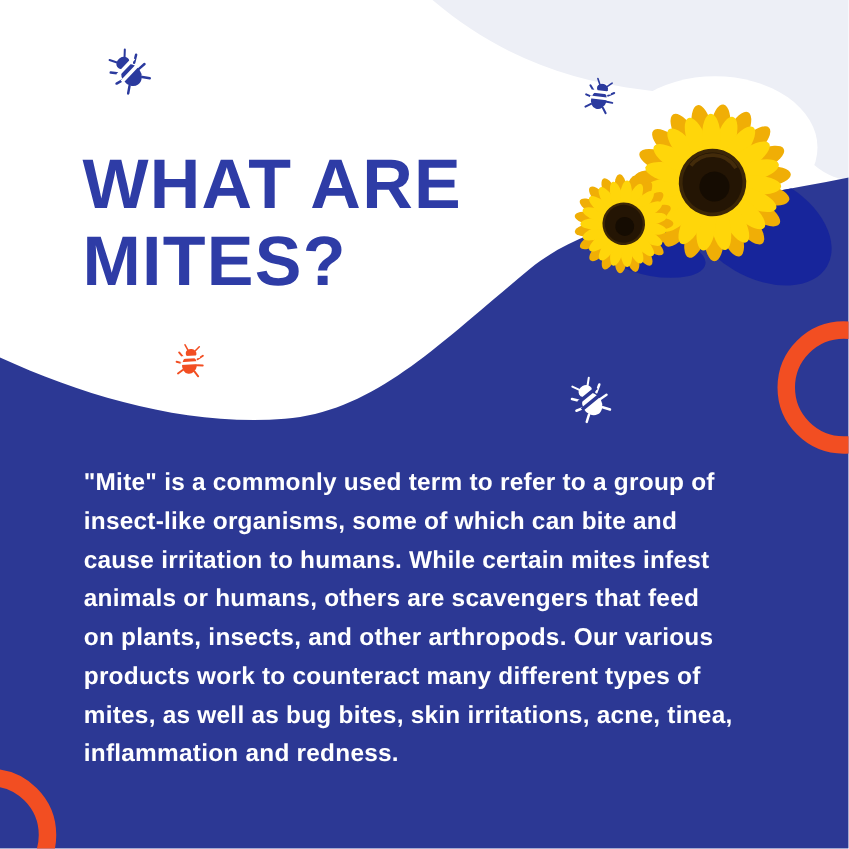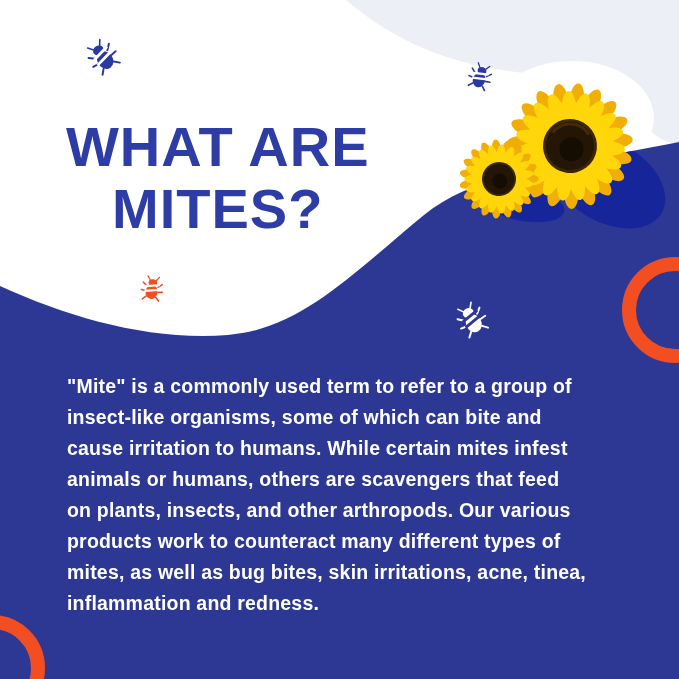--- a/index.html
+++ b/index.html
@@ -7,21 +7,21 @@
     position:relative;
     width:679px;height:679px;
     overflow:hidden;
     font-family:"Liberation Sans",sans-serif;
     background:#ffffff;
   }
   #bg-art{position:absolute;left:0;top:0;width:679px;height:679px;}
   #title{
     position:absolute;left:66px;top:116px;margin:0;
     font-size:56px;line-height:62px;font-weight:800;
-    letter-spacing:1px;color:#2e3ca6;white-space:pre-line;text-align:center;
+    letter-spacing:1px;color:#2e3ca6;white-space:pre-line;
   }
   #body-text{
     position:absolute;left:67px;top:371px;margin:0;width:606px;
     font-size:19.5px;line-height:31px;font-weight:700;
     letter-spacing:0.2px;color:#ffffff;white-space:pre-line;
   }
   .bug-blue{color:#2b3a9e;--stripe:#ffffff;}
   .bug-orange{color:#f24e22;--stripe:#ffffff;}
   .bug-white{color:#ffffff;--stripe:#2c3894;}
 </style>

